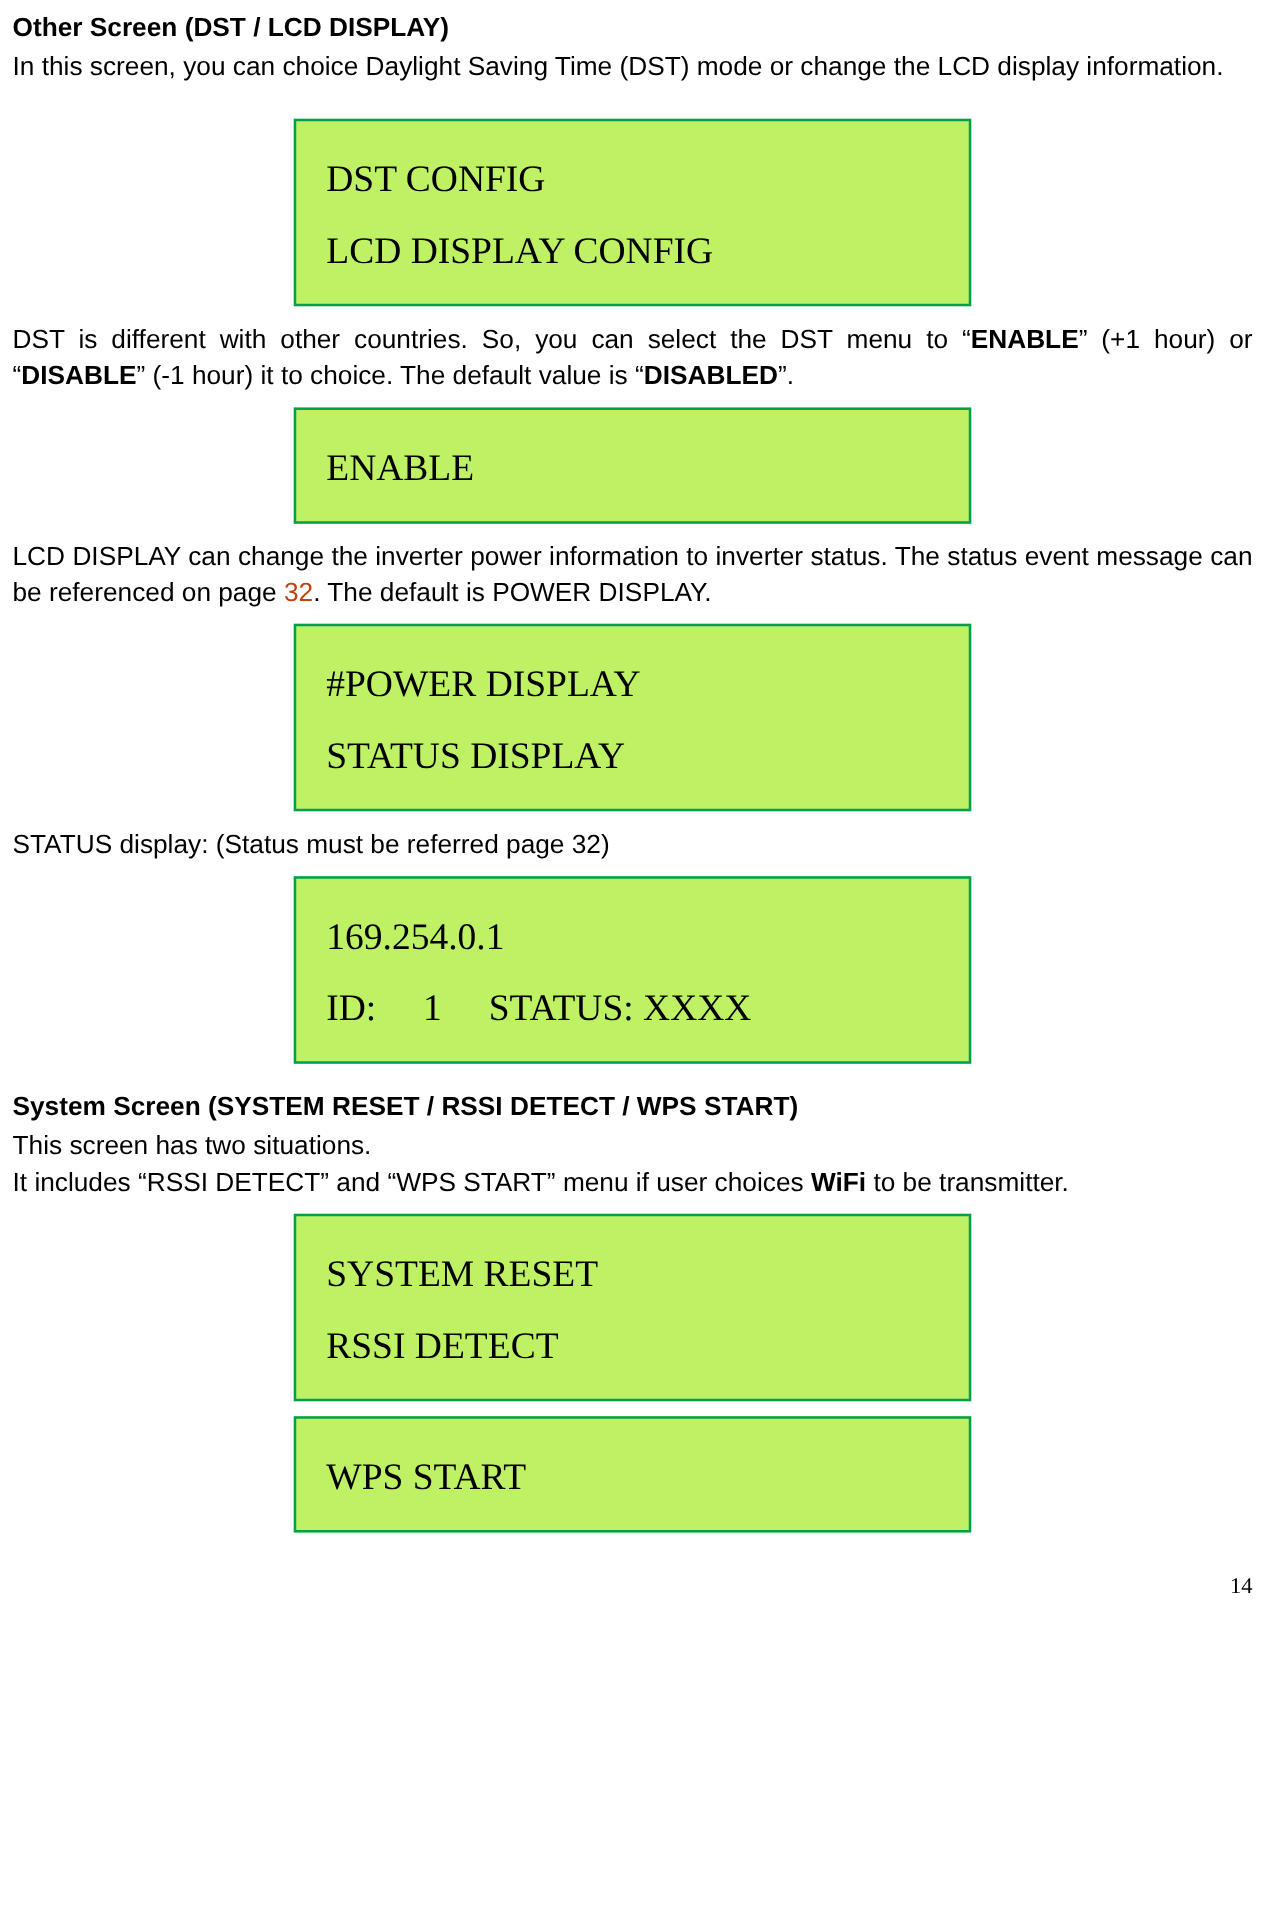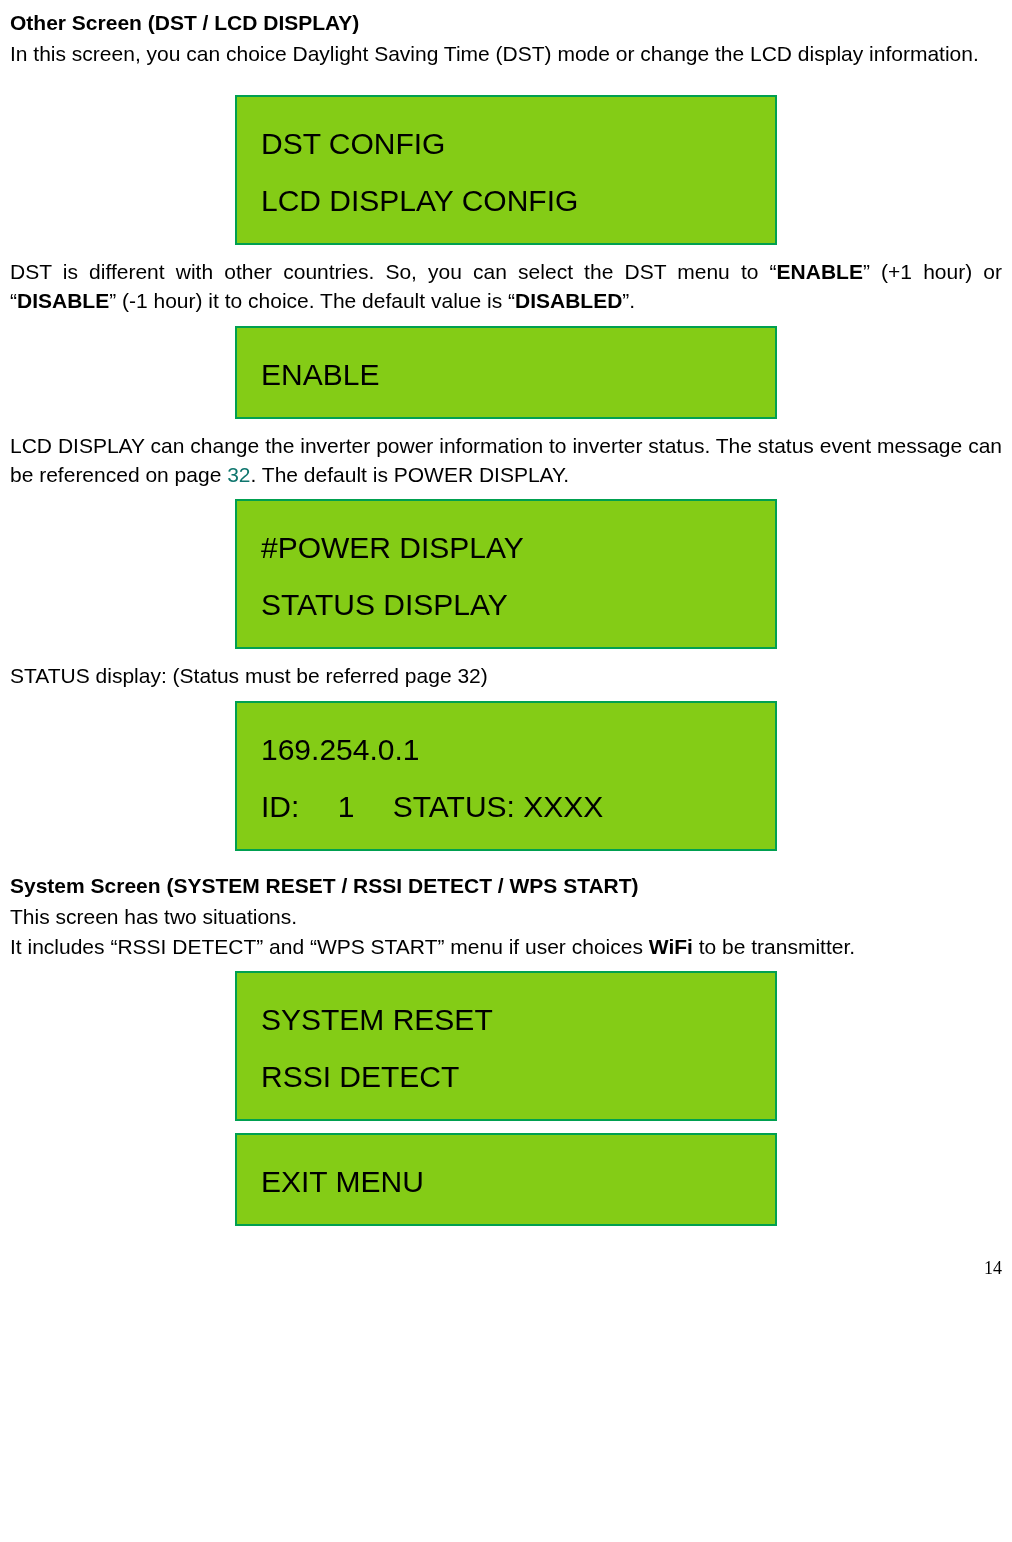--- a/index.html
+++ b/index.html
@@ -18,37 +18,37 @@
     }
     .para {
       text-align: justify;
       margin-bottom: 26px;
     }
     .para-tight {
       text-align: justify;
       margin-bottom: 4px;
     }
     .lcd-box {
-      background: #84cc16;
+      background: #bef264;
       border: 2px solid #00a050;
       width: 490px;
       margin: 10px auto 12px auto;
       padding: 18px 24px 14px 24px;
-      font-family: Liberation Sans, sans-serif;
+      font-family: Liberation Serif, serif;
       font-size: 30px;
       line-height: 1.9;
     }
     .lcd-box .line {
       display: block;
     }
     .lcd-box.tight {
       padding-left: 24px;
     }
     .red {
-      color: #0f766e;
+      color: #c2410c;
     }
     .bold {
       font-weight: bold;
     }
     .page-number {
       text-align: right;
       font-size: 18px;
       font-family: 'Times New Roman', serif;
       margin-top: 30px;
     }
@@ -98,16 +98,16 @@
 <div class="para-tight">
   <span>It includes “RSSI DETECT” and “WPS START” menu if user choices </span><span class="bold">WiFi</span><span> to be transmitter.</span>
 </div>
 
 <div class="lcd-box">
   <span class="line">SYSTEM RESET</span>
   <span class="line">RSSI DETECT</span>
 </div>
 
 <div class="lcd-box">
-  <span class="line">EXIT MENU</span>
+  <span class="line">WPS START</span>
 </div>
 
 <div class="page-number">14</div>
 
 </body></html>

